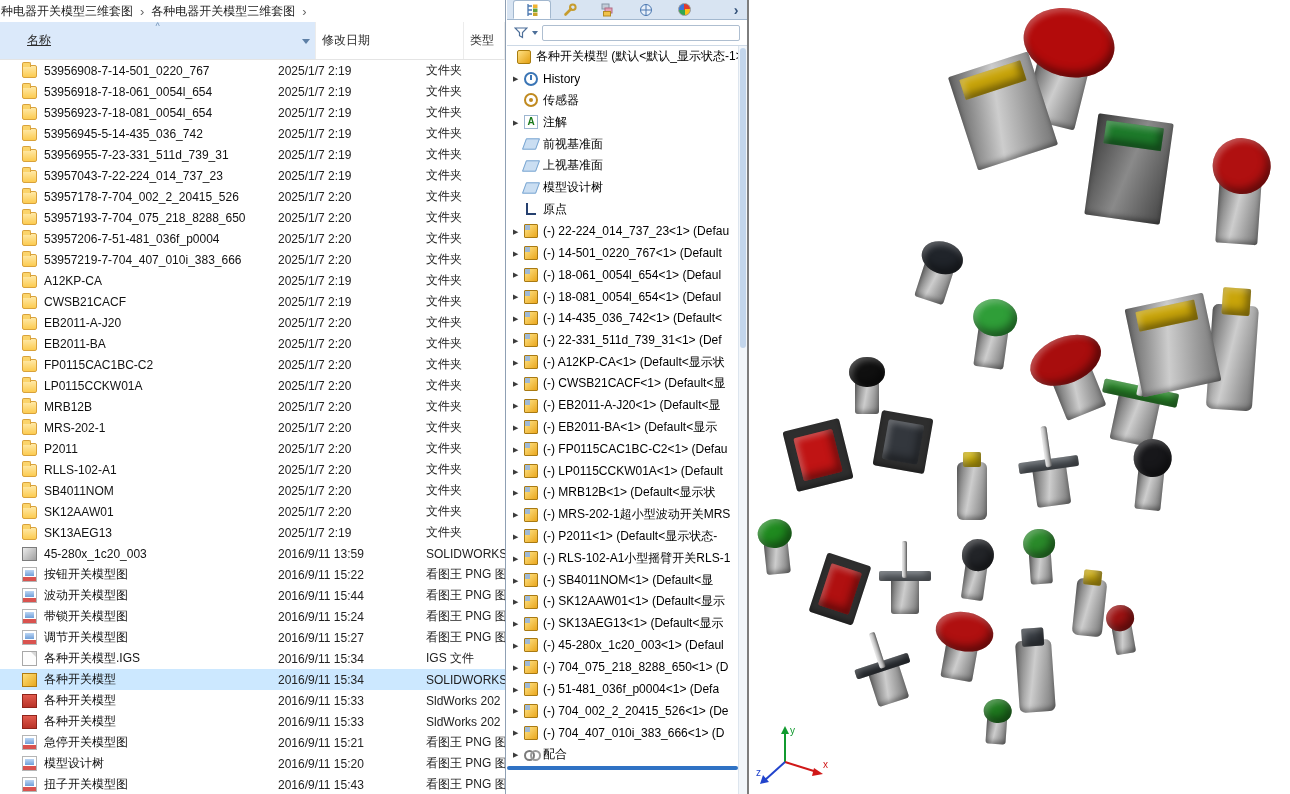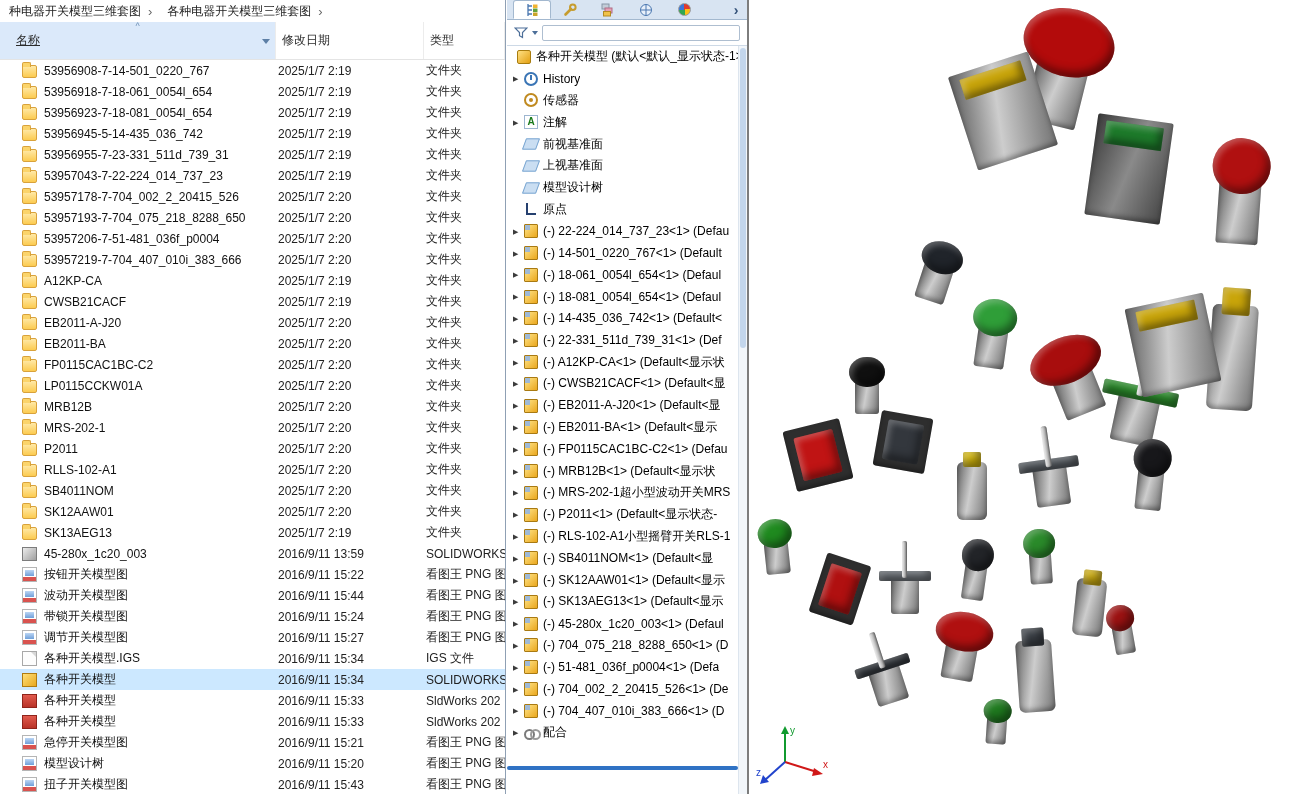--- a/index.html
+++ b/index.html
@@ -3,26 +3,26 @@
 <meta charset="utf-8">
 <style>
 *{margin:0;padding:0;box-sizing:border-box;}
 html,body{width:1290px;height:794px;overflow:hidden;}
 body{font-family:"Liberation Sans","DejaVu Sans",sans-serif;font-size:12px;color:#111;background:#fff;}
 .screen{position:relative;width:1290px;height:794px;background:#fff;}
 
 
 .explorer{position:absolute;left:0;top:0;width:506px;height:794px;background:#fff;border-right:1px solid #8fa0b4;overflow:hidden;}
 .breadcrumb{height:22px;display:flex;align-items:center;gap:7px;padding:0 4px 0 1px;color:#222;white-space:nowrap;overflow:hidden;}
-.crumb{cursor:default;margin-left:8px;}
+.crumb{cursor:default;}
 .sep{color:#666;font-size:13px;}
 .sep::before{content:"\203A";}
 .cols-header{position:absolute;top:22px;left:0;right:0;height:38px;display:flex;align-items:center;border-bottom:1px solid #e4e4e4;color:#2b2b2b;background:#fff;}
 .col{height:100%;display:flex;align-items:center;border-right:1px solid #ececec;position:relative;}
-.col-name{width:276px;padding-left:16px;background:#dbe9fa;text-decoration:underline;}
+.col-name{width:316px;padding-left:27px;background:#dbe9fa;text-decoration:underline;}
 .sort{position:absolute;top:0;left:50%;transform:translateX(-50%);font-size:9px;color:#6c8fb5;line-height:8px;}
 .sort::before{content:"^";}
 .dd{position:absolute;right:5px;top:50%;margin-top:-2px;width:0;height:0;border-left:4px solid transparent;border-right:4px solid transparent;border-top:5px solid #5d7fa6;}
 .col-date{width:148px;padding-left:6px;}
 .col-type{flex:1;padding-left:6px;}
 .file-list{position:absolute;top:60px;left:0;right:0;bottom:0;overflow:hidden;}
 .frow{display:flex;align-items:center;height:21px;padding-left:22px;white-space:nowrap;}
 .frow.sel{background:#cce8ff;}
 .ic{width:15px;height:13px;flex:0 0 15px;margin-right:7px;position:relative;}
 .fname{width:228px;overflow:hidden;}
@@ -519,20 +519,25 @@
     <span class="tic t-part"></span>
     <span class="tlabel">(-) EB2011-BA&lt;1&gt; (Default&lt;显示</span>
   </div>
 
   <div class="trow">
     <span class="exp on"></span>
     <span class="tic t-part"></span>
     <span class="tlabel">(-) FP0115CAC1BC-C2&lt;1&gt; (Defau</span>
   </div>
 
+  <div class="trow">
+    <span class="exp on"></span>
+    <span class="tic t-part"></span>
+    <span class="tlabel">(-) LP0115CCKW01A&lt;1&gt; (Default</span>
+  </div>
 
   <div class="trow">
     <span class="exp on"></span>
     <span class="tic t-part"></span>
     <span class="tlabel">(-) MRB12B&lt;1&gt; (Default&lt;显示状</span>
   </div>
 
   <div class="trow">
     <span class="exp on"></span>
     <span class="tic t-part"></span>

